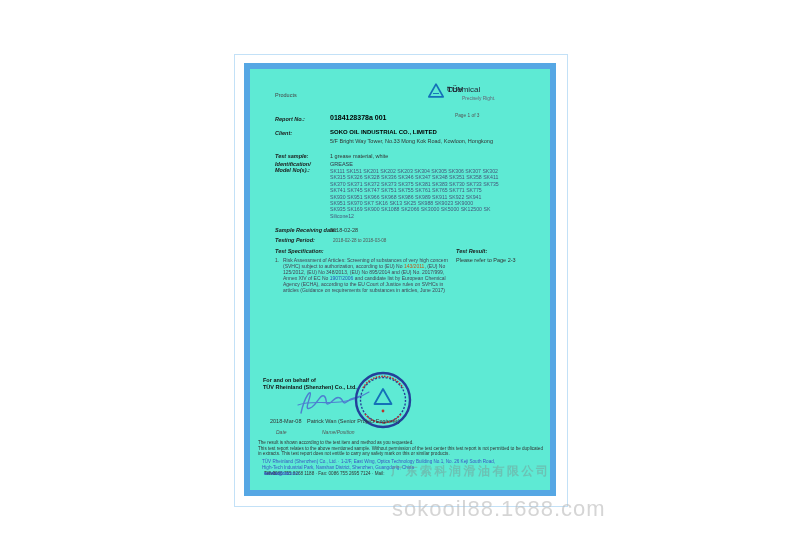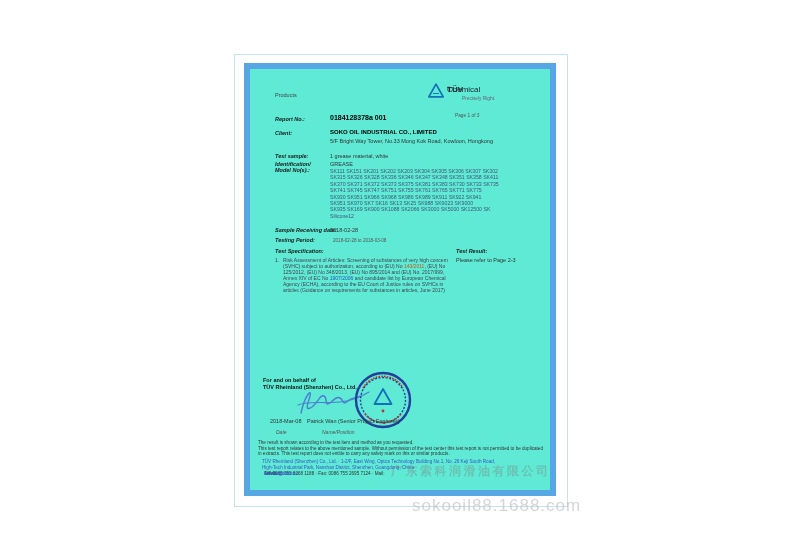--- a/index.html
+++ b/index.html
@@ -52,21 +52,21 @@
   
   .f1{left:8px;top:371px;width:288px;white-space:nowrap;}
   .f2{left:8px;top:377px;width:288px;white-space:normal;line-height:5.4px;}
   .fa1{left:12px;top:390px;width:284px;color:#3a56c4;white-space:nowrap;}
   .fa2{left:12px;top:396px;width:284px;color:#3a56c4;white-space:nowrap;}
   .fc{left:14px;top:402px;width:284px;white-space:nowrap;}
   .fc .link{color:#3a56c4;}
   
   .wm-cn{position:absolute;left:391px;top:463px;font-size:12px;letter-spacing:2.5px;
          font-weight:bold;color:rgba(128,128,128,0.38);white-space:nowrap;z-index:5;}
-  .wm-site{position:absolute;left:412px;top:496px;font-size:17px;letter-spacing:1px;
+  .wm-site{position:absolute;left:392px;top:496px;font-size:22px;letter-spacing:1px;
            color:rgba(185,185,185,0.6);white-space:nowrap;z-index:5;}
 </style>
 </head>
 <body>
 
 <div id="canvas">
 
   <div class="outer-line"></div>
 
   <div class="page">

